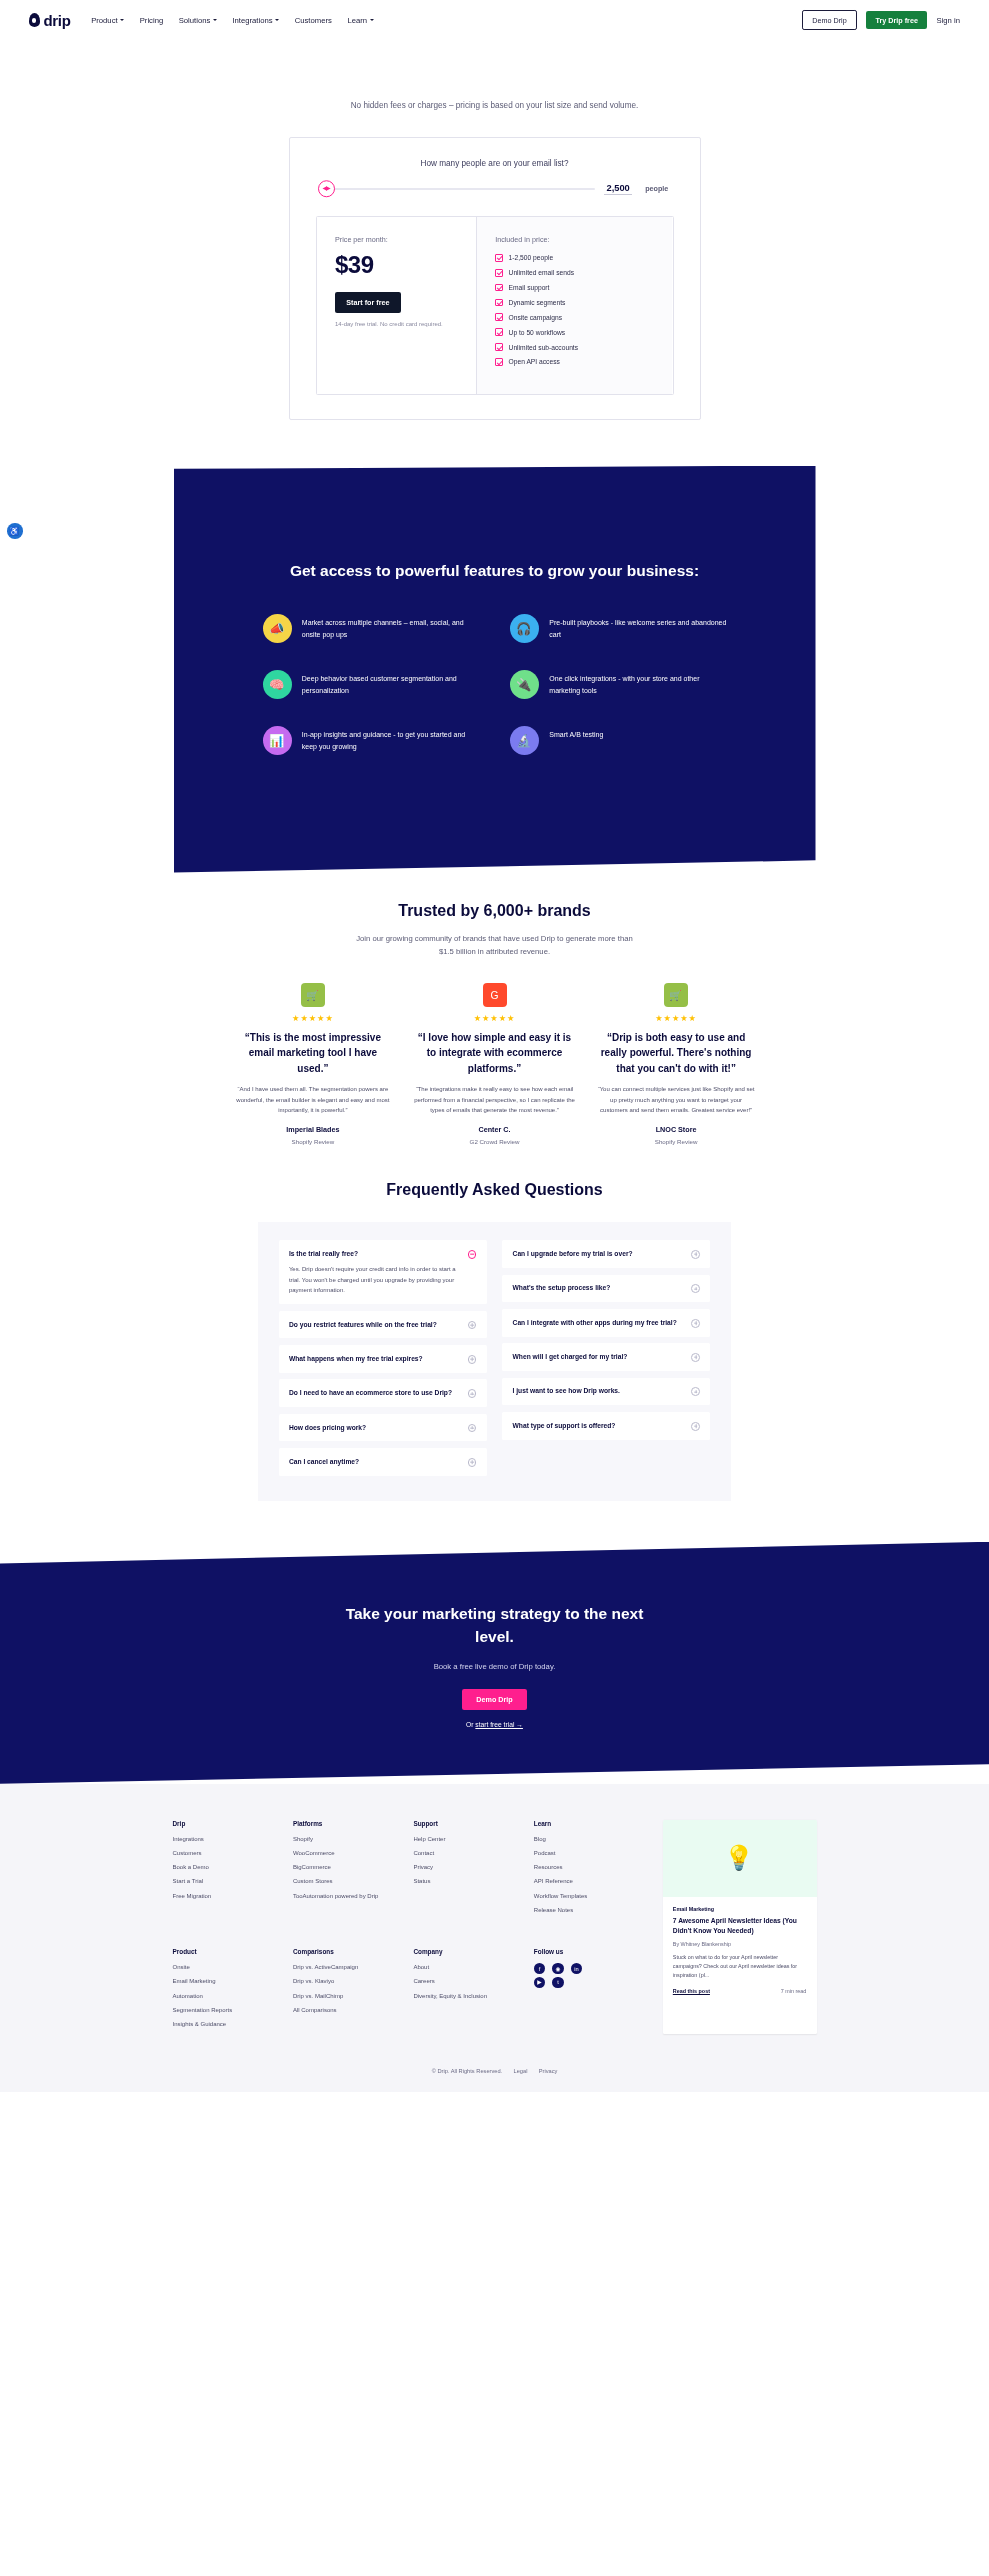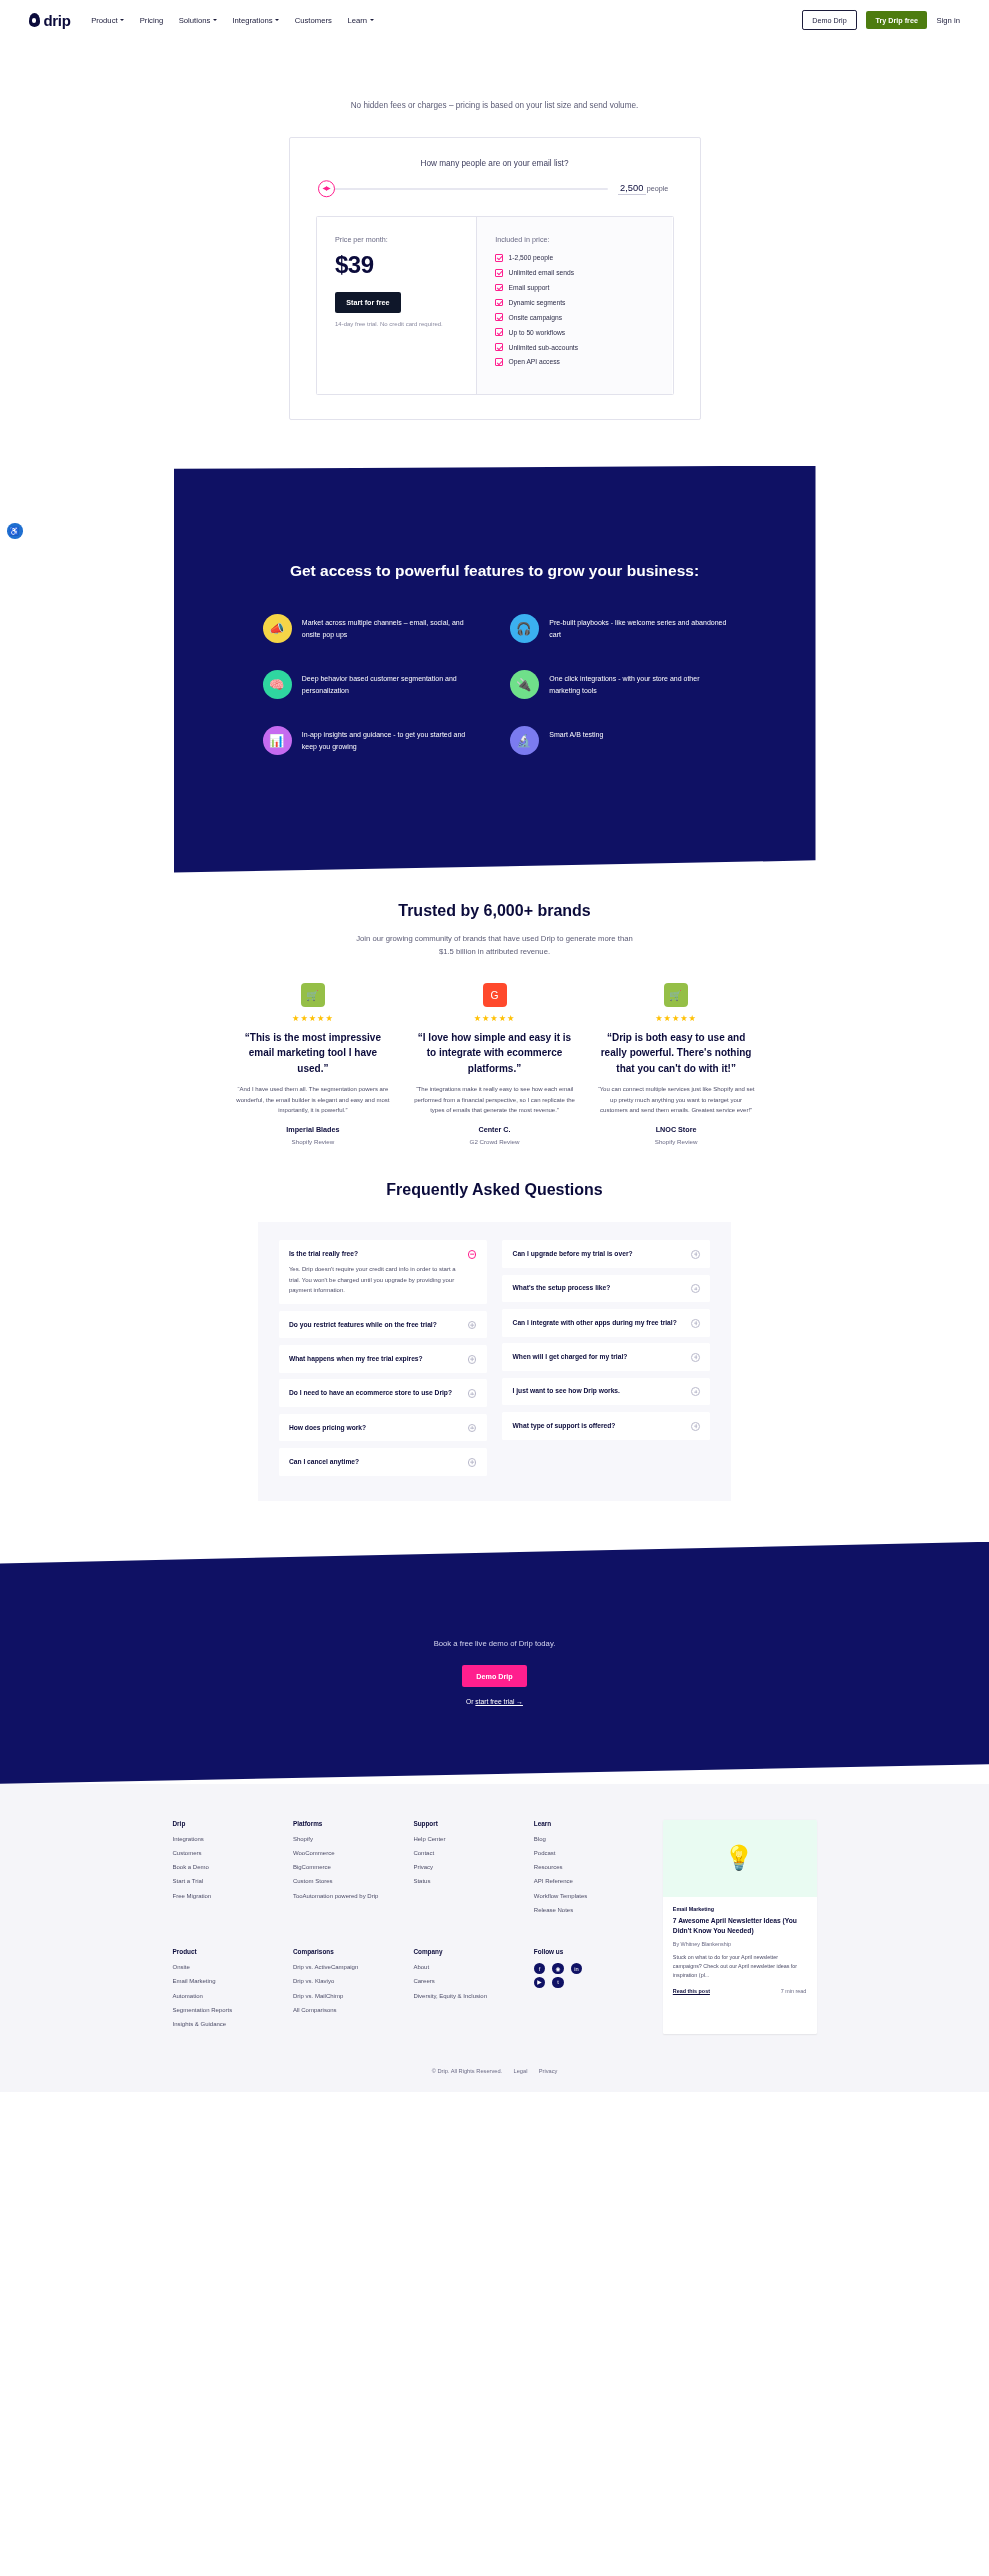--- a/index.html
+++ b/index.html
@@ -72,21 +72,21 @@
     display: inline-block;
     border: none;
     font-family: inherit;
   }
   .btn-outline {
     border: 0.5px solid #1b1b3a;
     background: #fff;
     color: #1b1b3a;
   }
   .btn-pink {
-    background: #4d7c0f;
+    background: #15803d;
     color: #fff;
     font-weight: 600;
   }
   .nav-signin { font-size: 7.7px; color: #1b1b3a; cursor: pointer; }
 
   
   .hero { text-align: center; padding: 31px 0 0; }
   .hero h1 {
     font-size: 19.6px;
     line-height: 1.38;
@@ -142,21 +142,22 @@
     align-items: center;
     justify-content: center;
     font-size: 5.7px;
     color: #ff1f8e;
     letter-spacing: -0.5px;
     cursor: grab;
   }
   .slider-value {
     display: flex;
     align-items: baseline;
-    gap: 1px;
+    gap: 13px;
+    font-weight: bold;
   }
   .slider-number {
     font-size: 9.3px;
     color: #0b0b3b;
     border-bottom: 0.5px solid #c9c9d8;
     padding: 0 2.1px 1px;
     min-width: 28px;
     text-align: center;
   }
   .slider-unit { font-size: 7.2px; color: #5b5b75; }
@@ -800,20 +801,21 @@
         <div class="faq-q">What type of support is offered?</div>
         <div class="faq-toggle"></div>
       </div>
     </div>
 
   </div>
 </div>
 
 <div class="cta-wrap">
   <div class="cta-band">
+    <h2>Take your marketing strategy to the next level.</h2>
     <p>Book a free live demo of Drip today.</p>
     <div class="cta-btn">Demo Drip</div>
     <div class="cta-alt">
       <span>Or </span><a>start free trial →</a>
     </div>
   </div>
 </div>
 
 <div class="footer">
   <div class="footer-inner">

